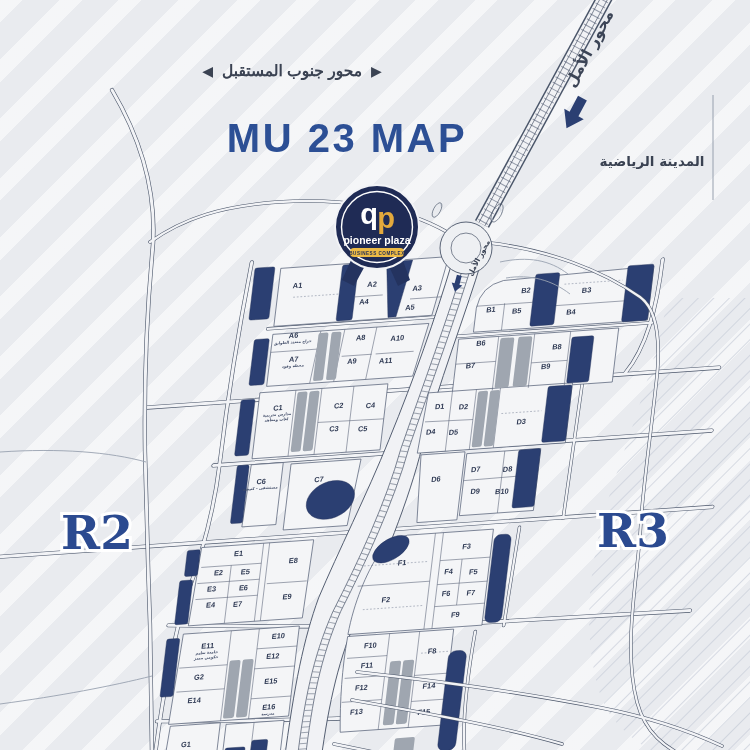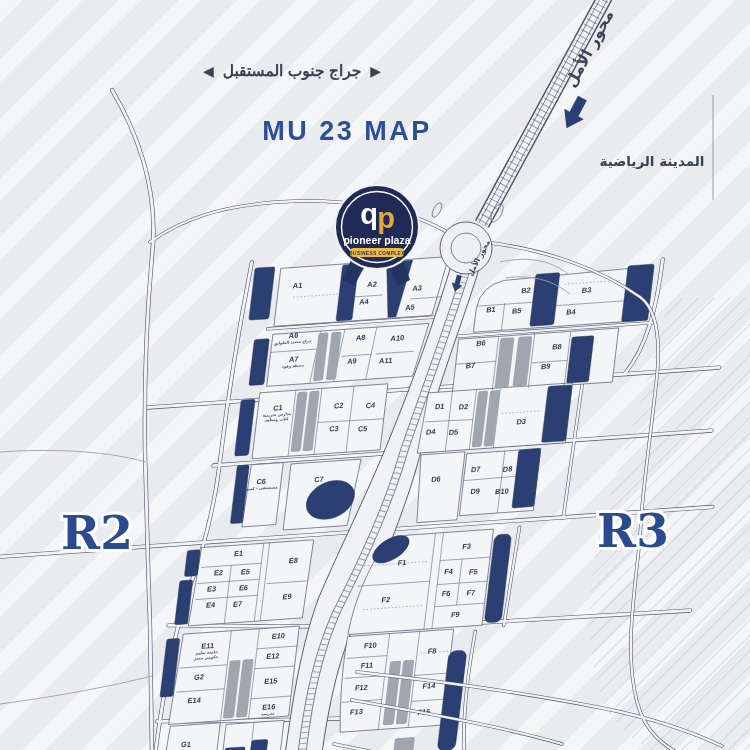--- a/index.html
+++ b/index.html
@@ -24,21 +24,21 @@
   .pnote{font:bold 3.9px "DejaVu Sans", sans-serif;fill:#404c68;text-anchor:middle;}
   .bigregion{font:bold 47px "DejaVu Serif", serif;fill:#2b4a90;stroke:#ffffff;stroke-width:6;paint-order:stroke;text-anchor:middle;}
   .artxt{font:bold 13.5px "DejaVu Sans", sans-serif;fill:#3a4252;text-anchor:middle;}
   .arrot{font:bold 15.5px "DejaVu Sans", sans-serif;fill:#3b4456;text-anchor:middle;}
   .arrots{font:bold 7.2px "DejaVu Sans", sans-serif;fill:#3b4456;text-anchor:middle;}
   #hdr{position:absolute;top:62px;left:292px;transform:translateX(-50%);
        display:flex;align-items:center;gap:9px;color:#3a4252;}
   #hdr .aw{font-size:14px;line-height:1;color:#3a4252;}
   #hdr .tx{font-weight:bold;font-size:15.5px;white-space:nowrap;}
   #ttl{position:absolute;top:116px;left:347px;transform:translateX(-50%);
-       font-weight:bold;font-size:27px;letter-spacing:2.5px;color:#2c4f95;white-space:nowrap;}
+       font-weight:bold;font-size:40px;letter-spacing:2.5px;color:#2c4f95;white-space:nowrap;}
 </style>
 </head>
 <body>
 
 <div id="stage">
 
 <svg width="750" height="750" viewBox="0 0 750 750">
   <defs>
     <pattern id="hatch" width="11" height="11" patternUnits="userSpaceOnUse" patternTransform="rotate(45)">
       <line x1="0" y1="0" x2="0" y2="11" stroke="#c4cbd7" stroke-width="1.3"></line>
@@ -323,18 +323,18 @@
     <text x="369" y="224" font-family="Liberation Sans, sans-serif" font-size="29" font-weight="bold" fill="#ffffff" text-anchor="middle">q</text>
     <text x="386" y="228" font-family="Liberation Sans, sans-serif" font-size="29" font-weight="bold" fill="#e3a93c" text-anchor="middle">p</text>
     <text x="377" y="244" font-family="Liberation Sans, sans-serif" font-size="10.5" font-weight="bold" fill="#ffffff" text-anchor="middle">pioneer plaza</text>
     <rect x="350" y="248" width="54" height="9" rx="4" fill="#ecba45"></rect>
     <text x="377" y="254.5" font-family="Liberation Sans, sans-serif" font-size="4.6" font-weight="bold" letter-spacing="0.5" fill="#1f2b55" text-anchor="middle">BUSINESS COMPLEX</text>
   </g>
 </svg>
 
 <div id="hdr">
   <span class="aw">◀</span>
-  <span class="tx">جراج جنوب المستقبل</span>
+  <span class="tx">محور جنوب المستقبل</span>
   <span class="aw">▶</span>
 </div>
 <div id="ttl">MU 23 MAP</div>
 
 </div>
 
 </body></html>

